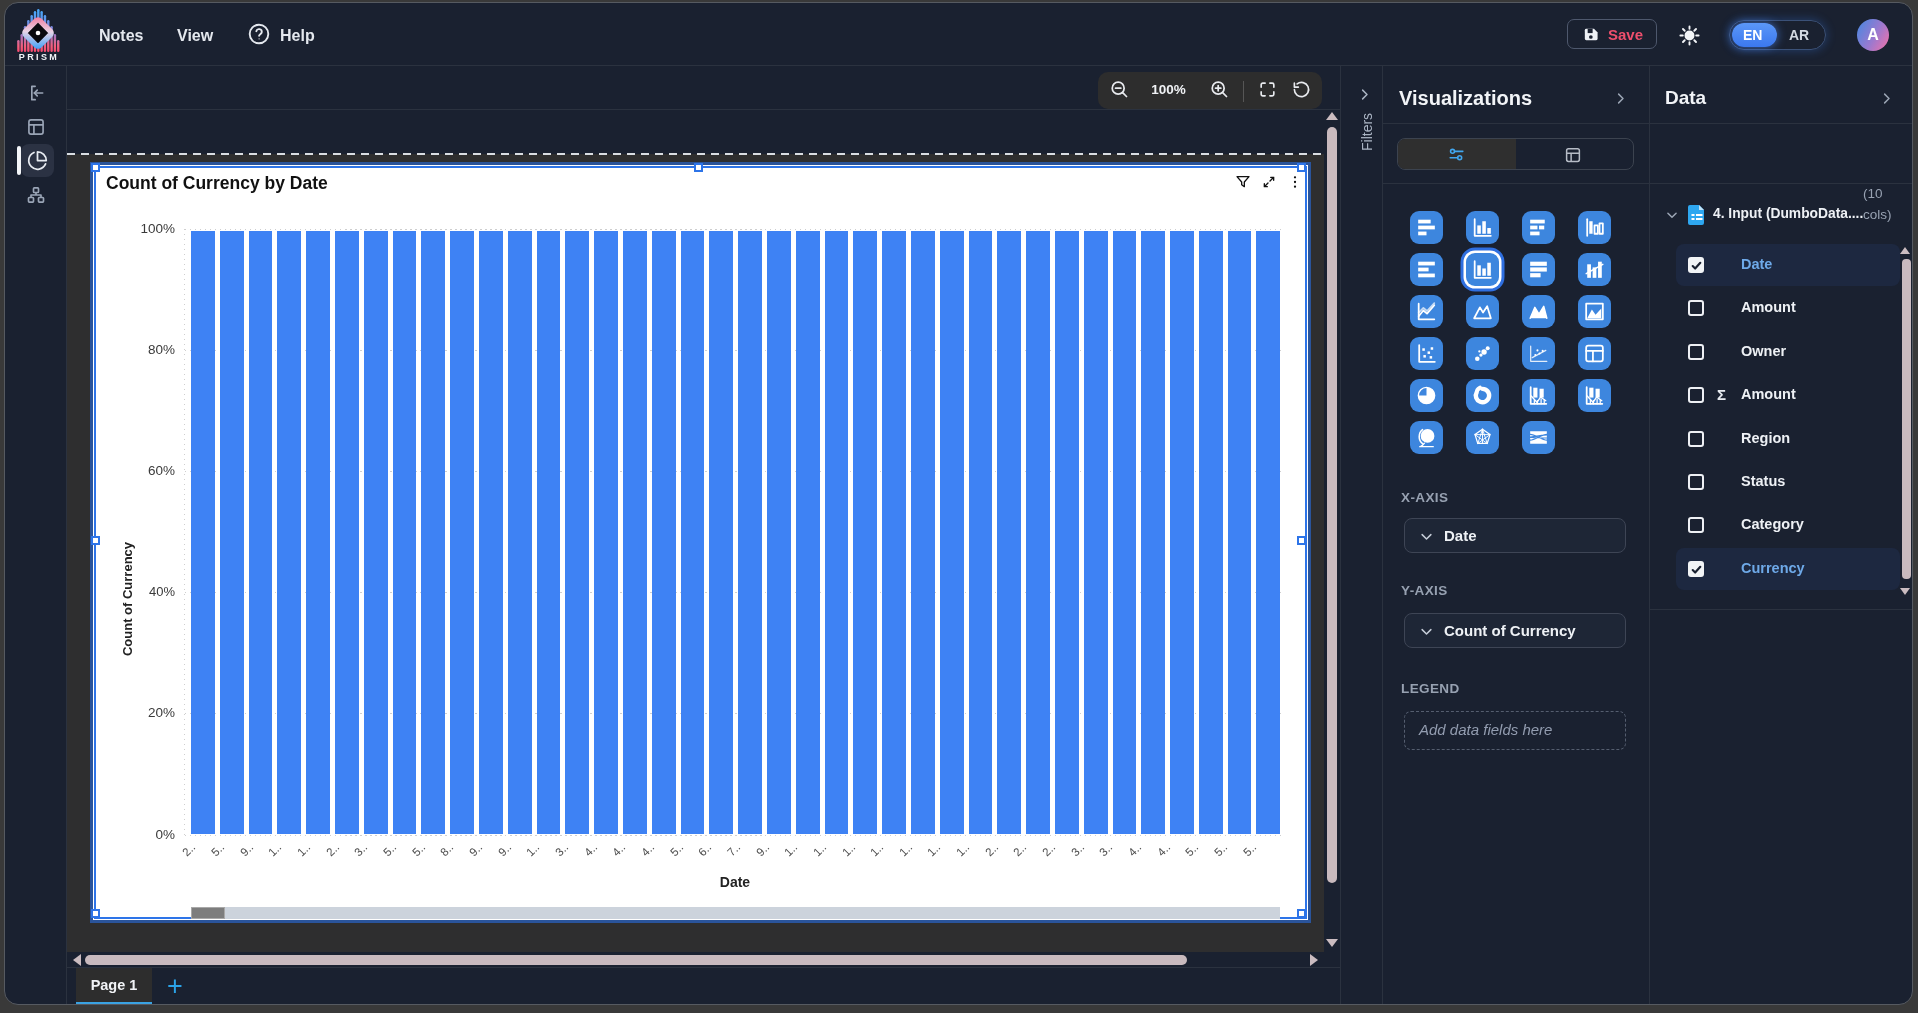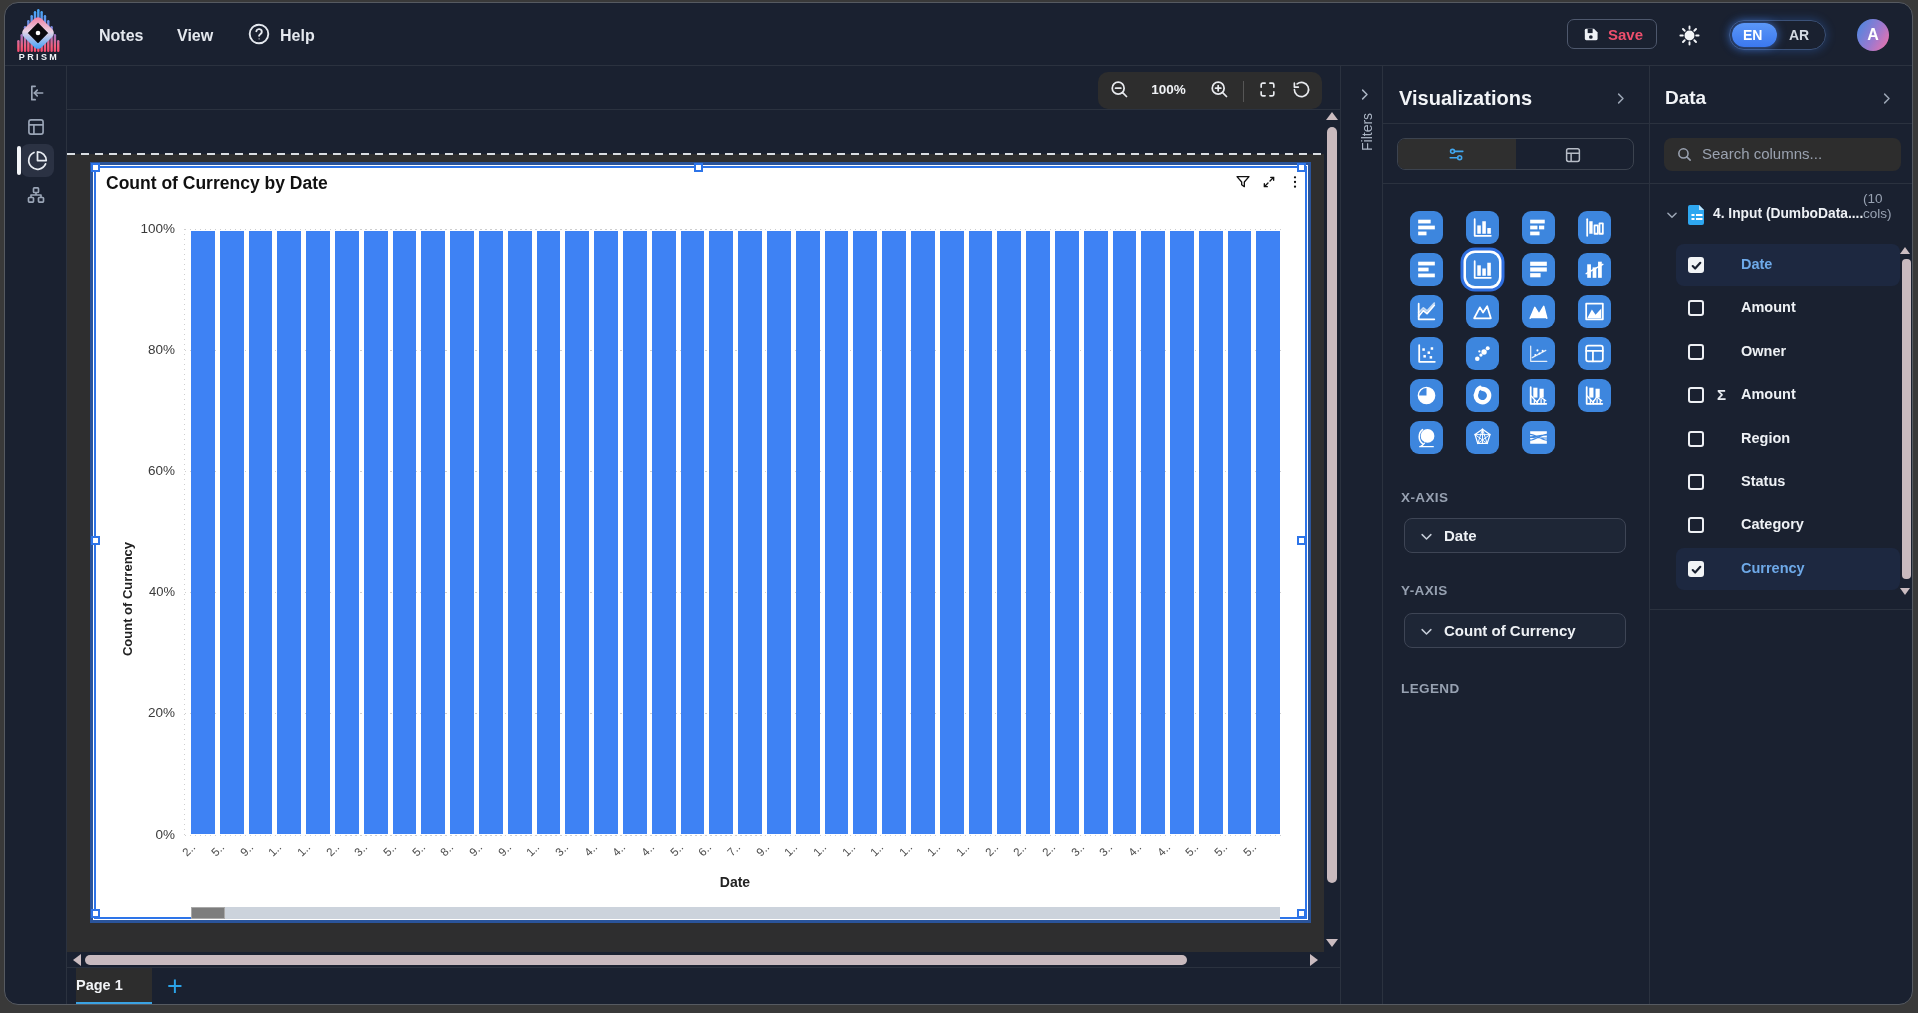--- a/index.html
+++ b/index.html
@@ -258,21 +258,21 @@
 <div class="abs" style="left:1322px;top:124px;width:10px;height:756px;background:#c9babe;border-radius:5px;"></div>
 <div class="abs" style="left:1321px;top:936px;width:0;height:0;border-left:6px solid transparent;border-right:6px solid transparent;border-top:8px solid #cbbcc0;"></div>
 
 <div class="abs" style="left:68px;top:951px;width:0;height:0;border-top:6px solid transparent;border-bottom:6px solid transparent;border-right:8px solid #cbbcc0;"></div>
 <div class="abs" style="left:80px;top:952px;width:1102px;height:10px;background:#c9babe;border-radius:5px;"></div>
 <div class="abs" style="left:1305px;top:951px;width:0;height:0;border-top:6px solid transparent;border-bottom:6px solid transparent;border-left:8px solid #cbbcc0;"></div>
 <div class="bline" style="left:62px;top:964px;width:1273px;height:1px;"></div>
 
 <div class="abs" style="left:71px;top:965px;width:76px;height:34px;background:#2d2d2d;"></div>
 <div class="abs" style="left:71px;top:999px;width:76px;height:4px;background:#3aa2e2;"></div>
-<div class="abs" style="left:71px;top:974px;width:76px;text-align:left;font-size:14.5px;font-weight:bold;color:#f1f3f6;">Page 1</div>
+<div class="abs" style="left:71px;top:974px;width:76px;text-align:center;font-size:14.5px;font-weight:bold;color:#f1f3f6;">Page 1</div>
 <div class="abs" style="left:158px;top:968px;width:24px;text-align:center;font-size:27px;font-weight:400;color:#2ba3e8;">+</div>
 
 <div class="bline" style="left:1335px;top:63px;width:1px;height:940px;"></div>
 <div class="bline" style="left:1377px;top:63px;width:1px;height:940px;"></div>
 <svg class="abs" style="left:1352px;top:84px;" width="15" height="15" viewBox="0 0 24 24" fill="none" stroke="#aab4c3" stroke-width="2.4" stroke-linecap="round" stroke-linejoin="round">
  <path d="M9 5l7 7-7 7"></path>
 </svg>
 <div class="abs" style="left:1352px;top:108px;width:18px;height:40px;">
  <div style="position:absolute;left:2px;top:40px;transform:rotate(-90deg);transform-origin:0 0;font-size:14px;color:#aab4c3;white-space:nowrap;">Filters</div>
 </div>
@@ -478,48 +478,44 @@
  <div class="abs" style="left:39px;top:8px;font-size:15px;font-weight:bold;color:#eef1f5;">Date</div>
 </div>
 <div class="abs" style="left:1396px;top:580px;font-size:13.5px;font-weight:bold;color:#97a1b1;letter-spacing:.4px;">Y-AXIS</div>
 <div class="abs" style="left:1399px;top:610px;width:222px;height:35px;border:1px solid #3e4555;border-radius:8px;background:#1e2636;">
  <svg class="abs" style="left:14px;top:10px;" width="15" height="15" viewBox="0 0 24 24" fill="none" stroke="#c6cdd8" stroke-width="2.4" stroke-linecap="round" stroke-linejoin="round">
         <path d="M5 9l7 7 7-7"></path>
       </svg>
  <div class="abs" style="left:39px;top:8px;font-size:15px;font-weight:bold;color:#eef1f5;">Count of Currency</div>
 </div>
 <div class="abs" style="left:1396px;top:678px;font-size:13.5px;font-weight:bold;color:#97a1b1;letter-spacing:.4px;">LEGEND</div>
+<div class="abs" style="left:1399px;top:708px;width:222px;height:39px;border:1.5px dashed #555e6f;border-radius:7px;">
+ <div class="abs" style="left:14px;top:9px;font-size:15px;font-style:italic;color:#939db0;">Add data fields here</div>
+</div>
 
 <div class="bline" style="left:1644px;top:63px;width:1px;height:940px;"></div>
 <div class="abs" style="left:1660px;top:84px;font-size:19px;font-weight:bold;color:#f2f4f7;">Data</div>
 <svg class="abs" style="left:1874px;top:88px;" width="15" height="15" viewBox="0 0 24 24" fill="none" stroke="#9aa4b3" stroke-width="2.4" stroke-linecap="round" stroke-linejoin="round">
       <path d="M9 5l7 7-7 7"></path>
     </svg>
 <div class="bline" style="left:1644px;top:120px;width:265px;height:1px;"></div>
-<div class="abs" style="left:1659px;top:135px;width:237px;height:33px;background:#2d2d2d;border-radius:8px;">
- <svg class="abs" style="left:12px;top:8px;" width="17" height="17" viewBox="0 0 24 24" fill="none" stroke="#9aa2b0" stroke-width="2.2" stroke-linecap="round">
-        <circle cx="10.5" cy="10.5" r="6.5"></circle>
-        <path d="M15.3 15.3 20 20"></path>
-      </svg>
- <div class="abs" style="left:38px;top:7px;font-size:15px;color:#9aa2b0;">Search columns...</div>
-</div>
 <div class="bline" style="left:1644px;top:180px;width:265px;height:1px;"></div>
 <svg class="abs" style="left:1660px;top:205px;" width="14" height="14" viewBox="0 0 24 24" fill="none" stroke="#9aa4b3" stroke-width="2.6" stroke-linecap="round" stroke-linejoin="round">
       <path d="M5 9l7 7 7-7"></path>
     </svg>
 <svg class="abs" style="left:1682px;top:201px;" width="20" height="22" viewBox="0 0 20 22">
  <path d="M3 1h9l5 5v13a2 2 0 0 1-2 2H3a2 2 0 0 1-2-2V3a2 2 0 0 1 2-2z" fill="#2ea7f0"></path>
  <path d="M12 1l5 5h-5z" fill="#bfe4fb"></path>
  <rect x="4.5" y="10" width="3" height="2" fill="#fff"></rect>
       <rect x="9" y="10" width="6.5" height="2" fill="#fff"></rect>
  <rect x="4.5" y="14" width="3" height="2" fill="#fff"></rect>
       <rect x="9" y="14" width="6.5" height="2" fill="#fff"></rect>
 </svg>
 <div class="abs" style="left:1708px;top:203px;width:151px;overflow:hidden;white-space:nowrap;font-size:13.8px;font-weight:bold;color:#eef1f5;">4. Input (DumboData....</div>
-<div class="abs" style="left:1858px;top:188px;width:46px;font-size:13.5px;color:#98a2b2;line-height:15px;">(10 cols)</div>
+<div class="abs" style="left:1858px;top:180px;width:46px;font-size:13.5px;color:#98a2b2;line-height:21px;">(10 cols)</div>
 
 <div class="abs" style="left:1671px;top:241px;width:224px;height:42px;background:#1d2840;border-radius:8px;"></div>
 <div class="abs" style="left:1683px;top:254px;width:16px;height:16px;background:#f2f4f6;border-radius:3px;">
 <svg style="position:absolute;left:1.5px;top:1.5px;" width="13" height="13" viewBox="0 0 24 24" fill="none" stroke="#1a2130" stroke-width="4" stroke-linecap="round" stroke-linejoin="round">
         <path d="M5 13l4.5 4.5L19 7"></path>
       </svg>
     </div>
 <div class="abs" style="left:1736px;top:253px;font-size:14.5px;font-weight:bold;color:#6ea9e8;">Date</div>
 <div class="abs" style="left:1683px;top:297px;width:16px;height:16px;border:2px solid #eef0f4;border-radius:3px;"></div>
 <div class="abs" style="left:1736px;top:296px;font-size:14.5px;font-weight:bold;color:#eef1f5;">Amount</div>

